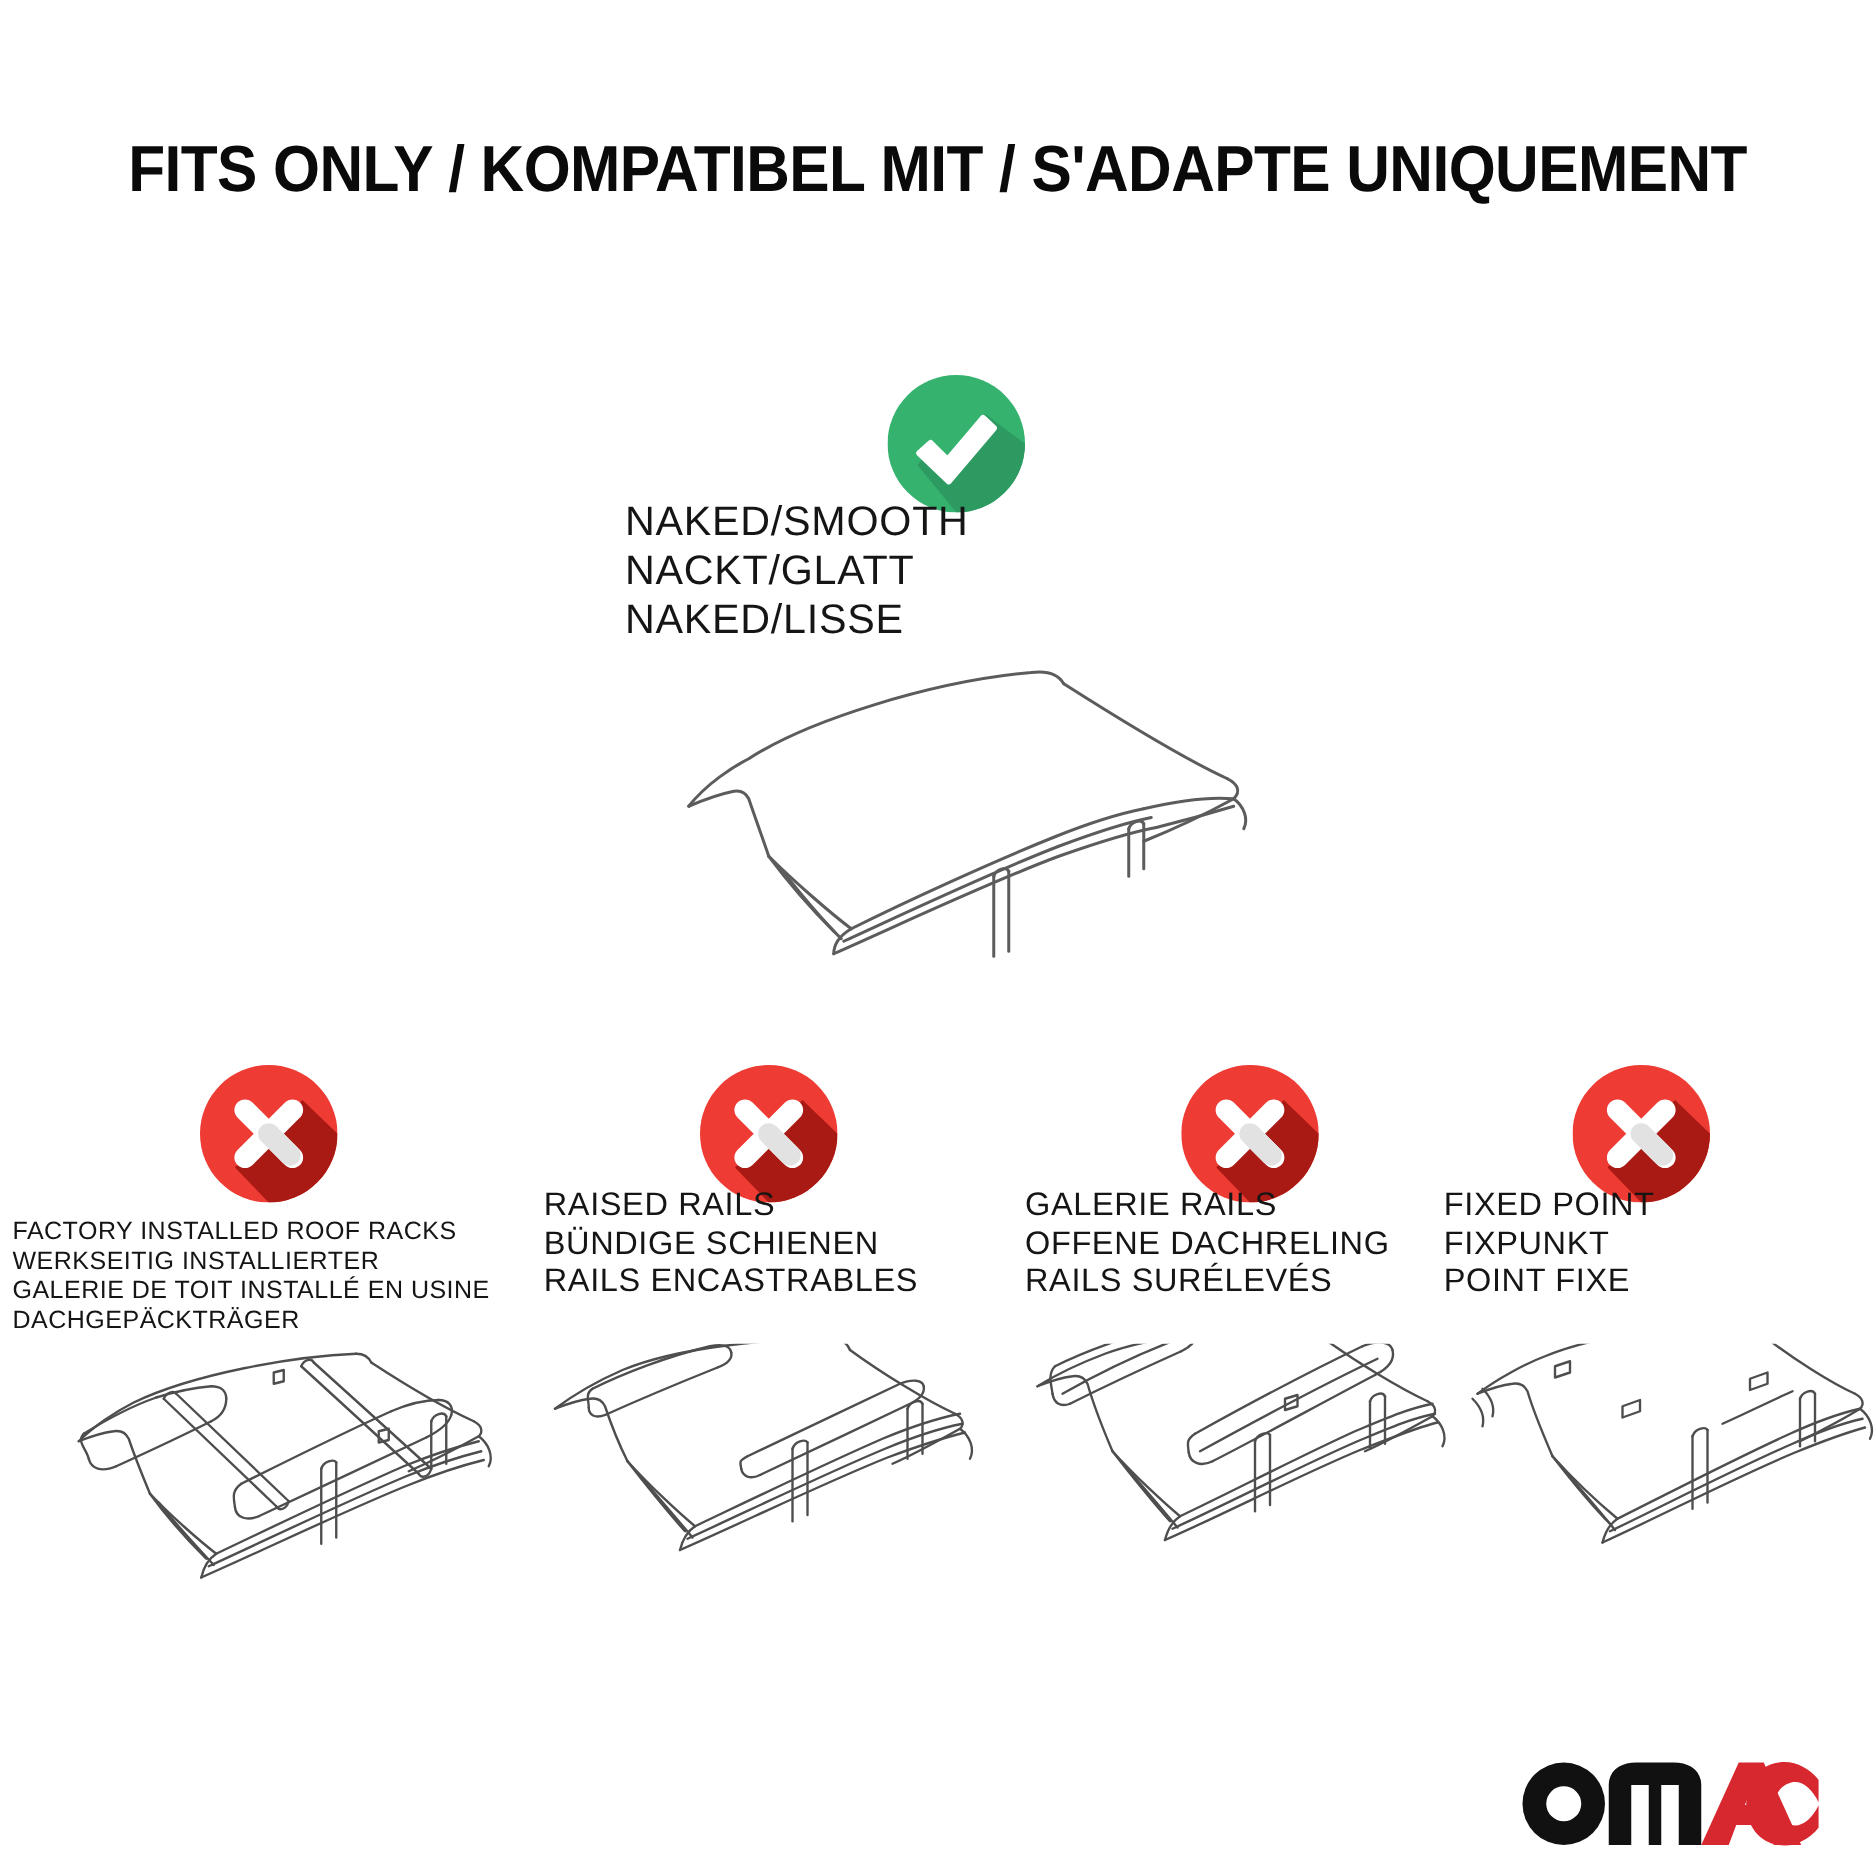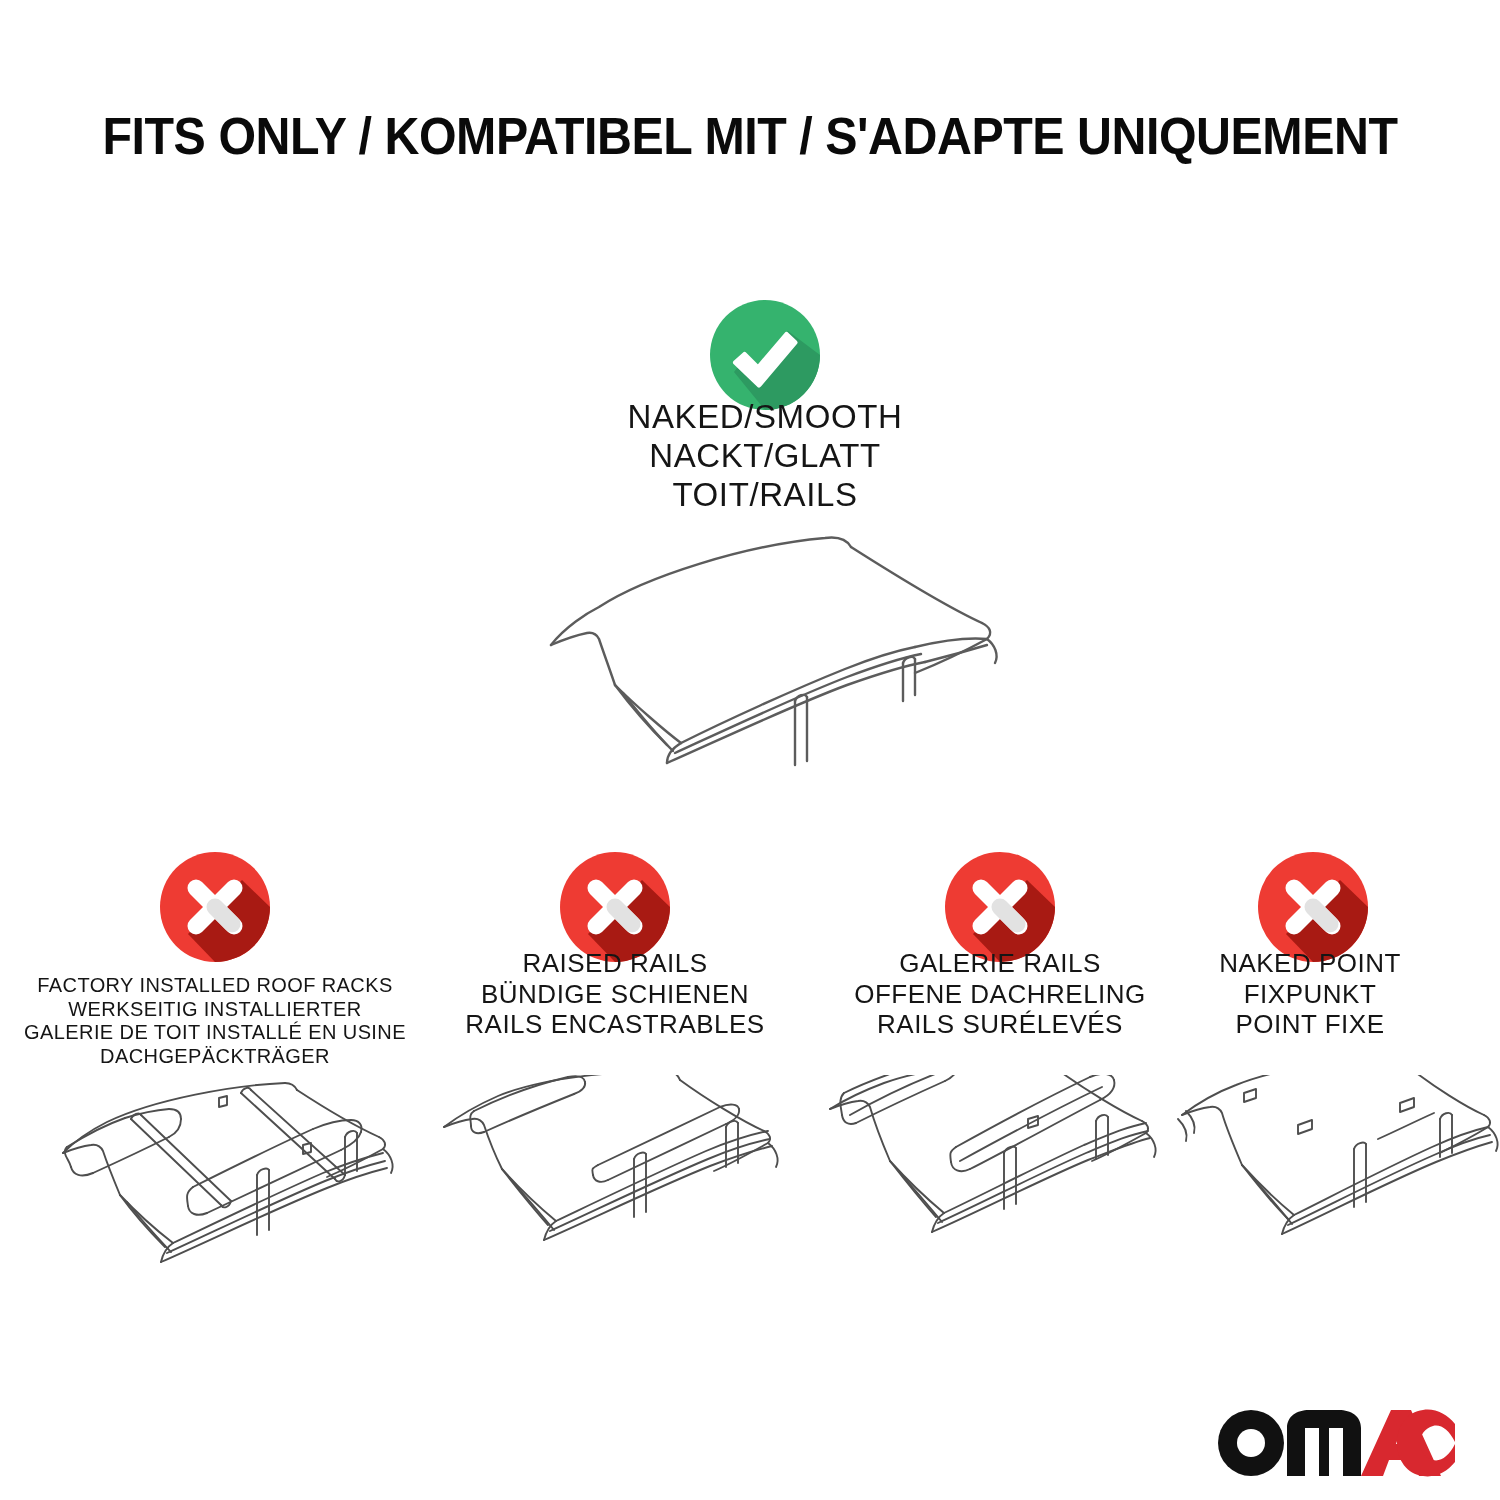--- a/index.html
+++ b/index.html
@@ -21,21 +21,20 @@
     white-space:nowrap;
   }
 
   
   .badge{position:absolute;width:110px;height:110px;}
   .badge svg{display:block;width:110px;height:110px;}
 
   
   .label{
     position:absolute;
-    text-align:center;
     font-family:"Liberation Sans",sans-serif;
     font-weight:300;
     color:#151515;
     line-height:1.18;
     white-space:nowrap;
   }
   .label .ln{display:block;}
 
   .label-main{font-size:33px;letter-spacing:0.6px;}
   .label-col{font-size:26px;letter-spacing:0.5px;}
@@ -58,21 +57,21 @@
   <svg viewBox="0 0 110 110">
     <circle cx="55" cy="55" r="55" fill="#35b36e"></circle>
     <path d="M55 110 A55 55 0 0 0 110 55 L78 31 L46 74 L33 60 L24 72 Z" fill="#2d9a61"></path>
     <path d="M34.5 54.5 L48 68 L76.5 34.5 L85 42.5 L49 85 L25.5 62.5 Z" fill="#ffffff" stroke="#ffffff" stroke-width="5" stroke-linejoin="round"></path>
   </svg>
 </div>
 
 <div class="label label-main" style="left:500px;top:398px;width:530px;">
   <span class="ln">NAKED/SMOOTH</span>
   <span class="ln">NACKT/GLATT</span>
-  <span class="ln">TOIT/RAILS</span>
+  <span class="ln">NAKED/LISSE</span>
 </div>
 
 <div class="art" style="left:495px;top:505px;">
   <svg width="560" height="310" viewBox="0 0 560 310">
     <g fill="none" stroke="#5c5c5c" stroke-width="2.4" stroke-linecap="round" stroke-linejoin="round">
 
       <path d="M56 140 C70 122 92 108 104 102 C150 72 250 40 330 33
                C345 31 352 35 356 42"></path>
       <path d="M356 42 C400 70 452 102 487 118"></path>
       <path d="M487 118 C495 122 498 128 492 134 C470 146 440 160 420 168"></path>
@@ -317,21 +316,21 @@
     <path d="M55 110 A55 55 0 0 0 110 55 L82 28 L55 55 L28 82 Z" fill="#a81a13"></path>
     <g stroke="#ffffff" stroke-width="17" stroke-linecap="round">
       <line x1="36" y1="36" x2="74" y2="74"></line>
       <line x1="74" y1="36" x2="36" y2="74"></line>
     </g>
     <line x1="55" y1="55" x2="72" y2="72" stroke="#e2e2e2" stroke-width="17" stroke-linecap="round"></line>
   </svg>
 </div>
 
 <div class="label label-col" style="left:1155px;top:948px;width:310px;">
-  <span class="ln">NAKED POINT</span>
+  <span class="ln">FIXED POINT</span>
   <span class="ln">FIXPUNKT</span>
   <span class="ln">POINT FIXE</span>
 </div>
 
 <div class="art" style="left:1178px;top:1075px;">
   <svg width="330" height="205" viewBox="0 0 330 205">
     <g fill="none" stroke="#4e4e4e" stroke-width="1.9" stroke-linecap="round" stroke-linejoin="round">
 
       <path d="M4 40 C20 28 42 16 58 10 C102 -8 172 -16 218 -16"></path>
       <path d="M218 -16 C226 -16 230 -12 232 -7"></path>

